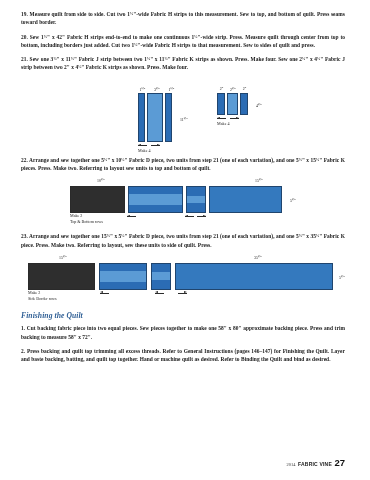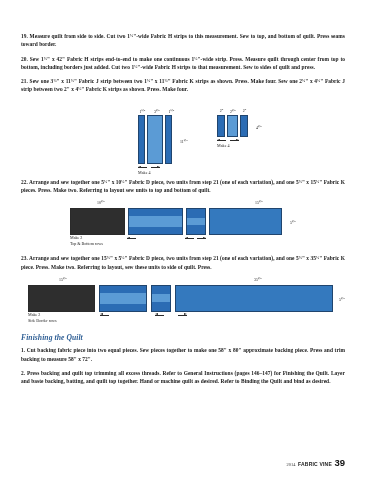--- a/index.html
+++ b/index.html
@@ -13,21 +13,21 @@
     overflow: hidden;
     font-family: "Liberation Serif", serif;
     color: #1a1a1a;
     position: relative;
   }
   .page {
     width: 366px;
     height: 480px;
     position: relative;
     box-sizing: border-box;
-    padding: 32px 21px 10px 21px;
+    padding: 10px 21px 10px 21px;
   }
   p.step {
     font-size: 5.4px;
     line-height: 1.52;
     text-align: justify;
     margin: 0 0 6.2px 0;
     letter-spacing: 0.01em;
     font-weight: 600;
     color: #171717;
   }
@@ -368,16 +368,16 @@
   </p>
 
   <p class="step">
     <span class="num">2.</span>
     <span>Press backing and quilt top trimming all excess threads. Refer to General Instructions (pages 146–147) for Finishing the Quilt. Layer and baste backing, batting, and quilt top together. Hand or machine quilt as desired.  Refer to Binding the Quilt and bind as desired.</span>
   </p>
 
   <div class="footer">
     <span class="yr">2014</span>
     <span class="brand">FABRIC VINE</span>
-    <span class="pg">39</span>
+    <span class="pg">27</span>
   </div>
 
 </div>
 
 </body></html>

